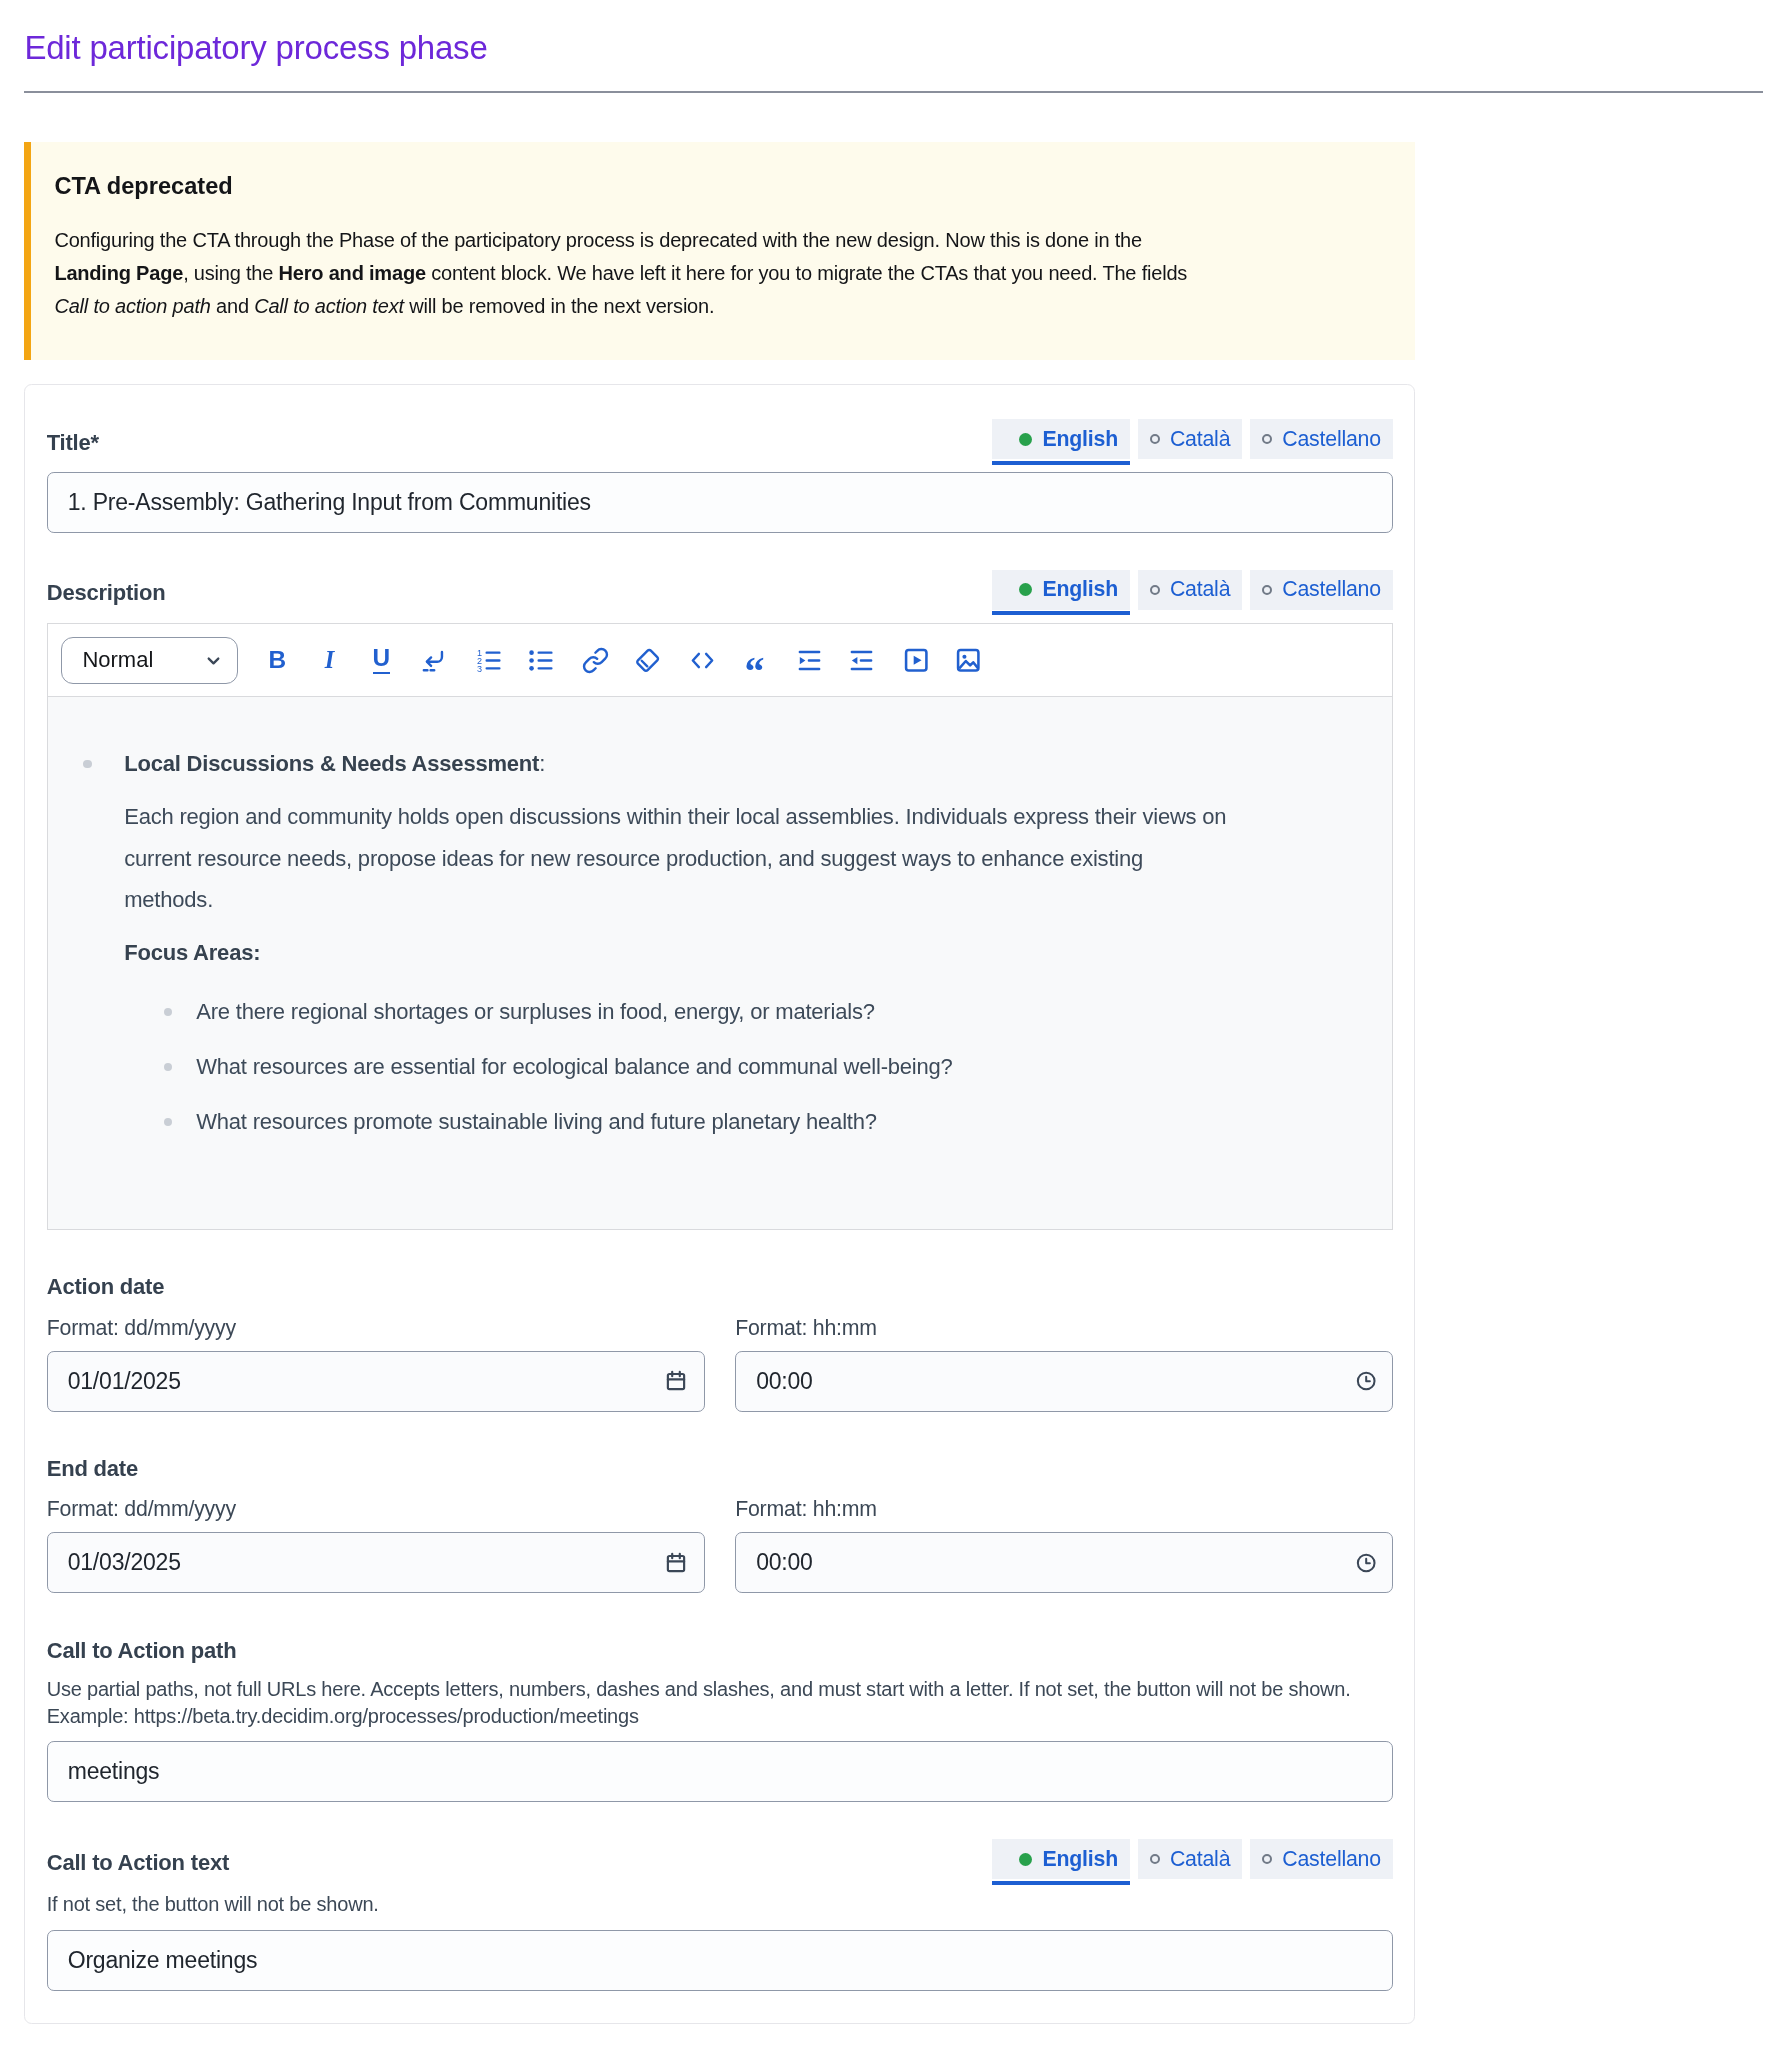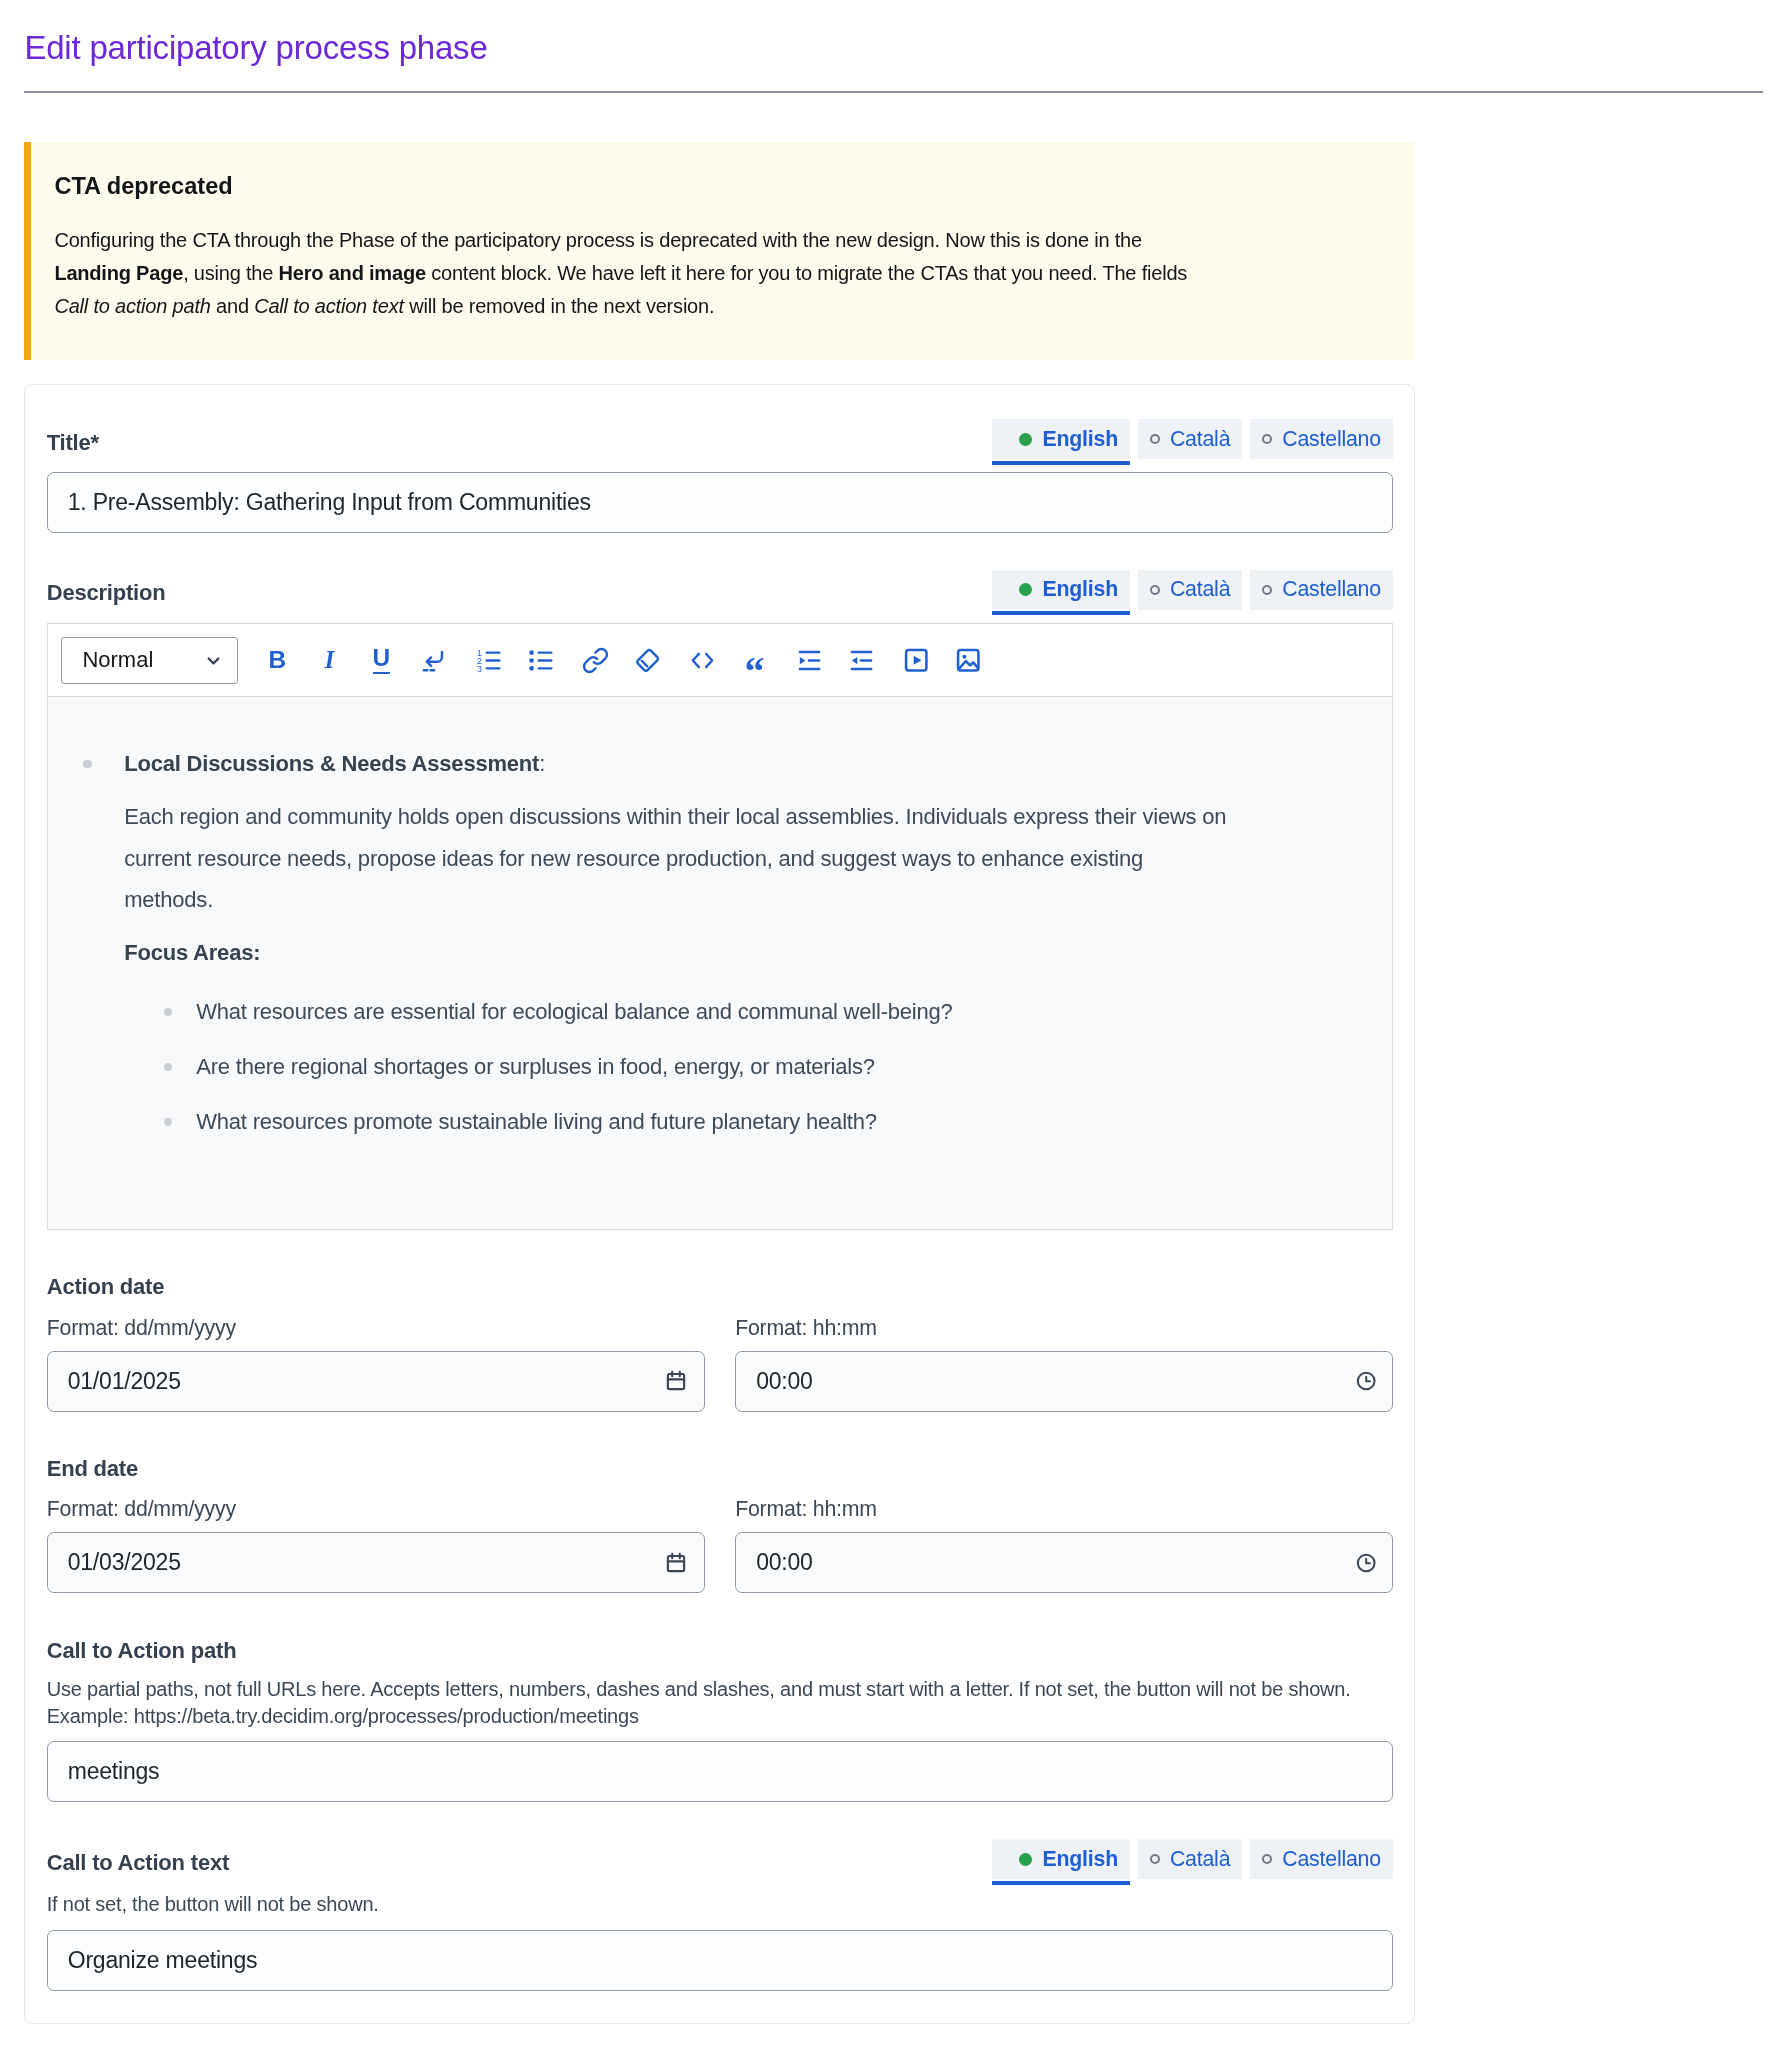--- a/index.html
+++ b/index.html
@@ -54,21 +54,21 @@
     border:1.5px solid #8f98a8; border-radius:6.9px; background:#fcfdfe;
     font-family:inherit; font-size:23px; color:#20262e; padding:0 20px; letter-spacing:-0.2px;
   }
   .section { margin-top:37px; }
 
   
   .editor { margin-top:13.7px; border:1.5px solid #d9dadd; }
   .toolbar { display:flex; align-items:center; padding:12.2px 13.7px; gap:23px; background:#fff; }
   .style-select {
     display:inline-flex; align-items:center; justify-content:space-between;
-    width:177px; height:47px; border:1.5px solid #8f98a8; border-radius:3px; background:#fff;
+    width:177px; height:47px; border:1.5px solid #8f98a8; border-radius:12px; background:#fff;
     padding:0 12.2px 0 20px; font-family:inherit; font-size:22px; color:#15171a; cursor:pointer; flex:none;
   }
   .tb-group { display:flex; align-items:center; gap:20px; }
   .tb-btn { background:none; border:none; padding:0; margin:0; cursor:pointer;
     width:32px; height:32px; display:flex; align-items:center; justify-content:center; }
   .tb-btn svg { display:block; }
   .ic { stroke:#2160cf; stroke-width:2; fill:none; stroke-linecap:round; stroke-linejoin:round; }
   .icf { fill:#2160cf; stroke:none; }
   .tb-txt { font-size:24.4px; font-weight:700; color:#2160cf; line-height:1; }
   .tb-it { font-family:"Liberation Serif", serif; font-style:italic; }
@@ -261,22 +261,22 @@
             </button>
           </span>
         </div>
 
         <div class="editor-body">
           <div class="main-li">
             <p><strong>Local Discussions &amp; Needs Assessment</strong><span>:</span></p>
             <p>Each region and community holds open discussions within their local assemblies. Individuals express their views on current resource needs, propose ideas for new resource production, and suggest ways to enhance existing methods.</p>
             <p class="focus-line"><strong>Focus Areas:</strong></p>
             <ul class="sub-list">
+              <li>Are there regional shortages or surpluses in food, energy, or materials?</li>
               <li>What resources are essential for ecological balance and communal well-being?</li>
-              <li>Are there regional shortages or surpluses in food, energy, or materials?</li>
               <li>What resources promote sustainable living and future planetary health?</li>
             </ul>
           </div>
         </div>
       </div>
     </div>
 
     <div class="section">
       <div class="label">Action date</div>
       <div class="dt-row">

